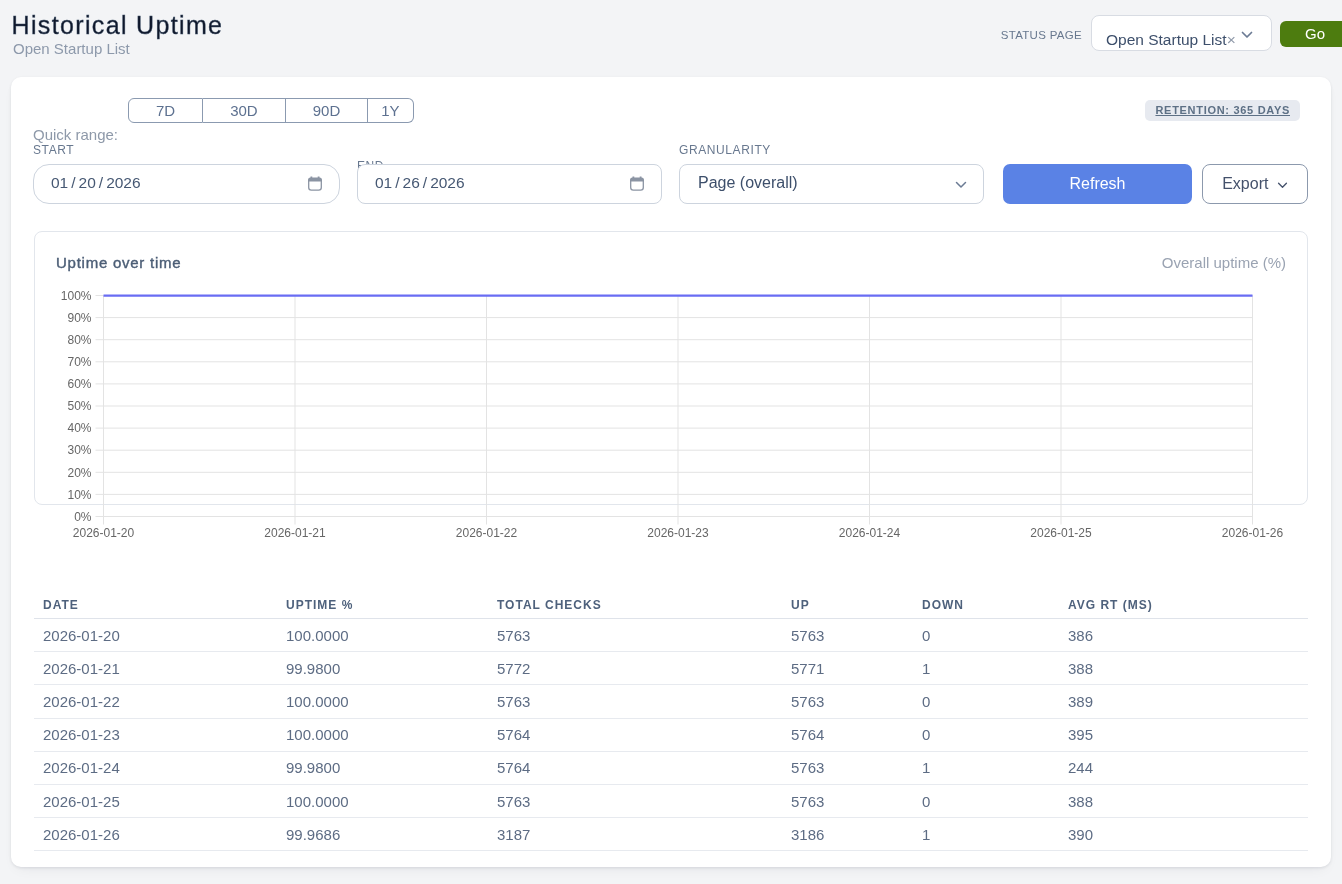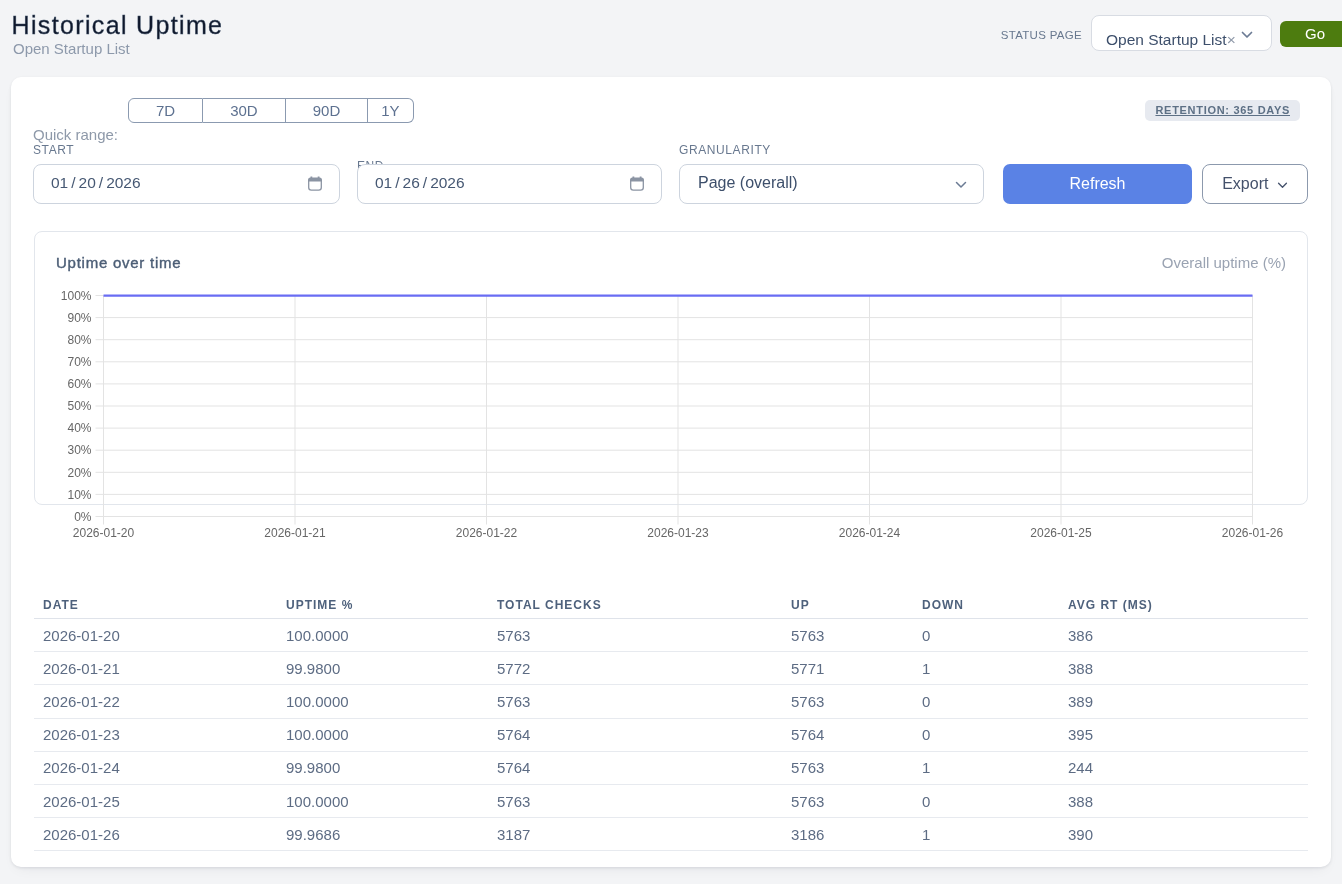--- a/index.html
+++ b/index.html
@@ -66,21 +66,21 @@
       <div class="qr-btn">30D</div>
       <div class="qr-btn">90D</div>
       <div class="qr-btn">1Y</div>
     </div>
     <div class="abs badge">RETENTION: 365 DAYS</div>
 
     <div class="abs flabel" style="left:22px;">START</div>
     <div class="abs flabel" style="left:346px;margin-top:16px;">END</div>
     <div class="abs flabel" style="left:668px;">GRANULARITY</div>
 
-    <div class="abs finput" style="left:22px; width:307px;">
+    <div class="abs finput" style="left:22px; width:307px;border-radius:16px;">
       <div class="abs date-text">01<span class="sl">/</span>20<span class="sl">/</span>2026</div>
       <svg class="abs cal" width="16" height="16" viewBox="0 0 16 16">
         <path fill="#8b94a3" d="M3.5 0.5 h1.8 v2 h-1.8 z M10.7 0.5 h1.8 v2 h-1.8 z"></path>
         <path fill="#8b94a3" d="M1 4 a2.5 2.5 0 0 1 2.5-2.5 h9 A2.5 2.5 0 0 1 15 4 v1.6 H1 Z"></path>
         <path fill="none" stroke="#8b94a3" stroke-width="1.3" d="M1.7 4.2 v7.3 a2.6 2.6 0 0 0 2.6 2.6 h7.4 a2.6 2.6 0 0 0 2.6-2.6 v-7.3"></path>
       </svg>
     </div>
     <div class="abs finput" style="left:346px; width:305px;padding-left:28px;">
       <div class="abs date-text">01<span class="sl">/</span>26<span class="sl">/</span>2026</div>
       <svg class="abs cal" width="16" height="16" viewBox="0 0 16 16">

